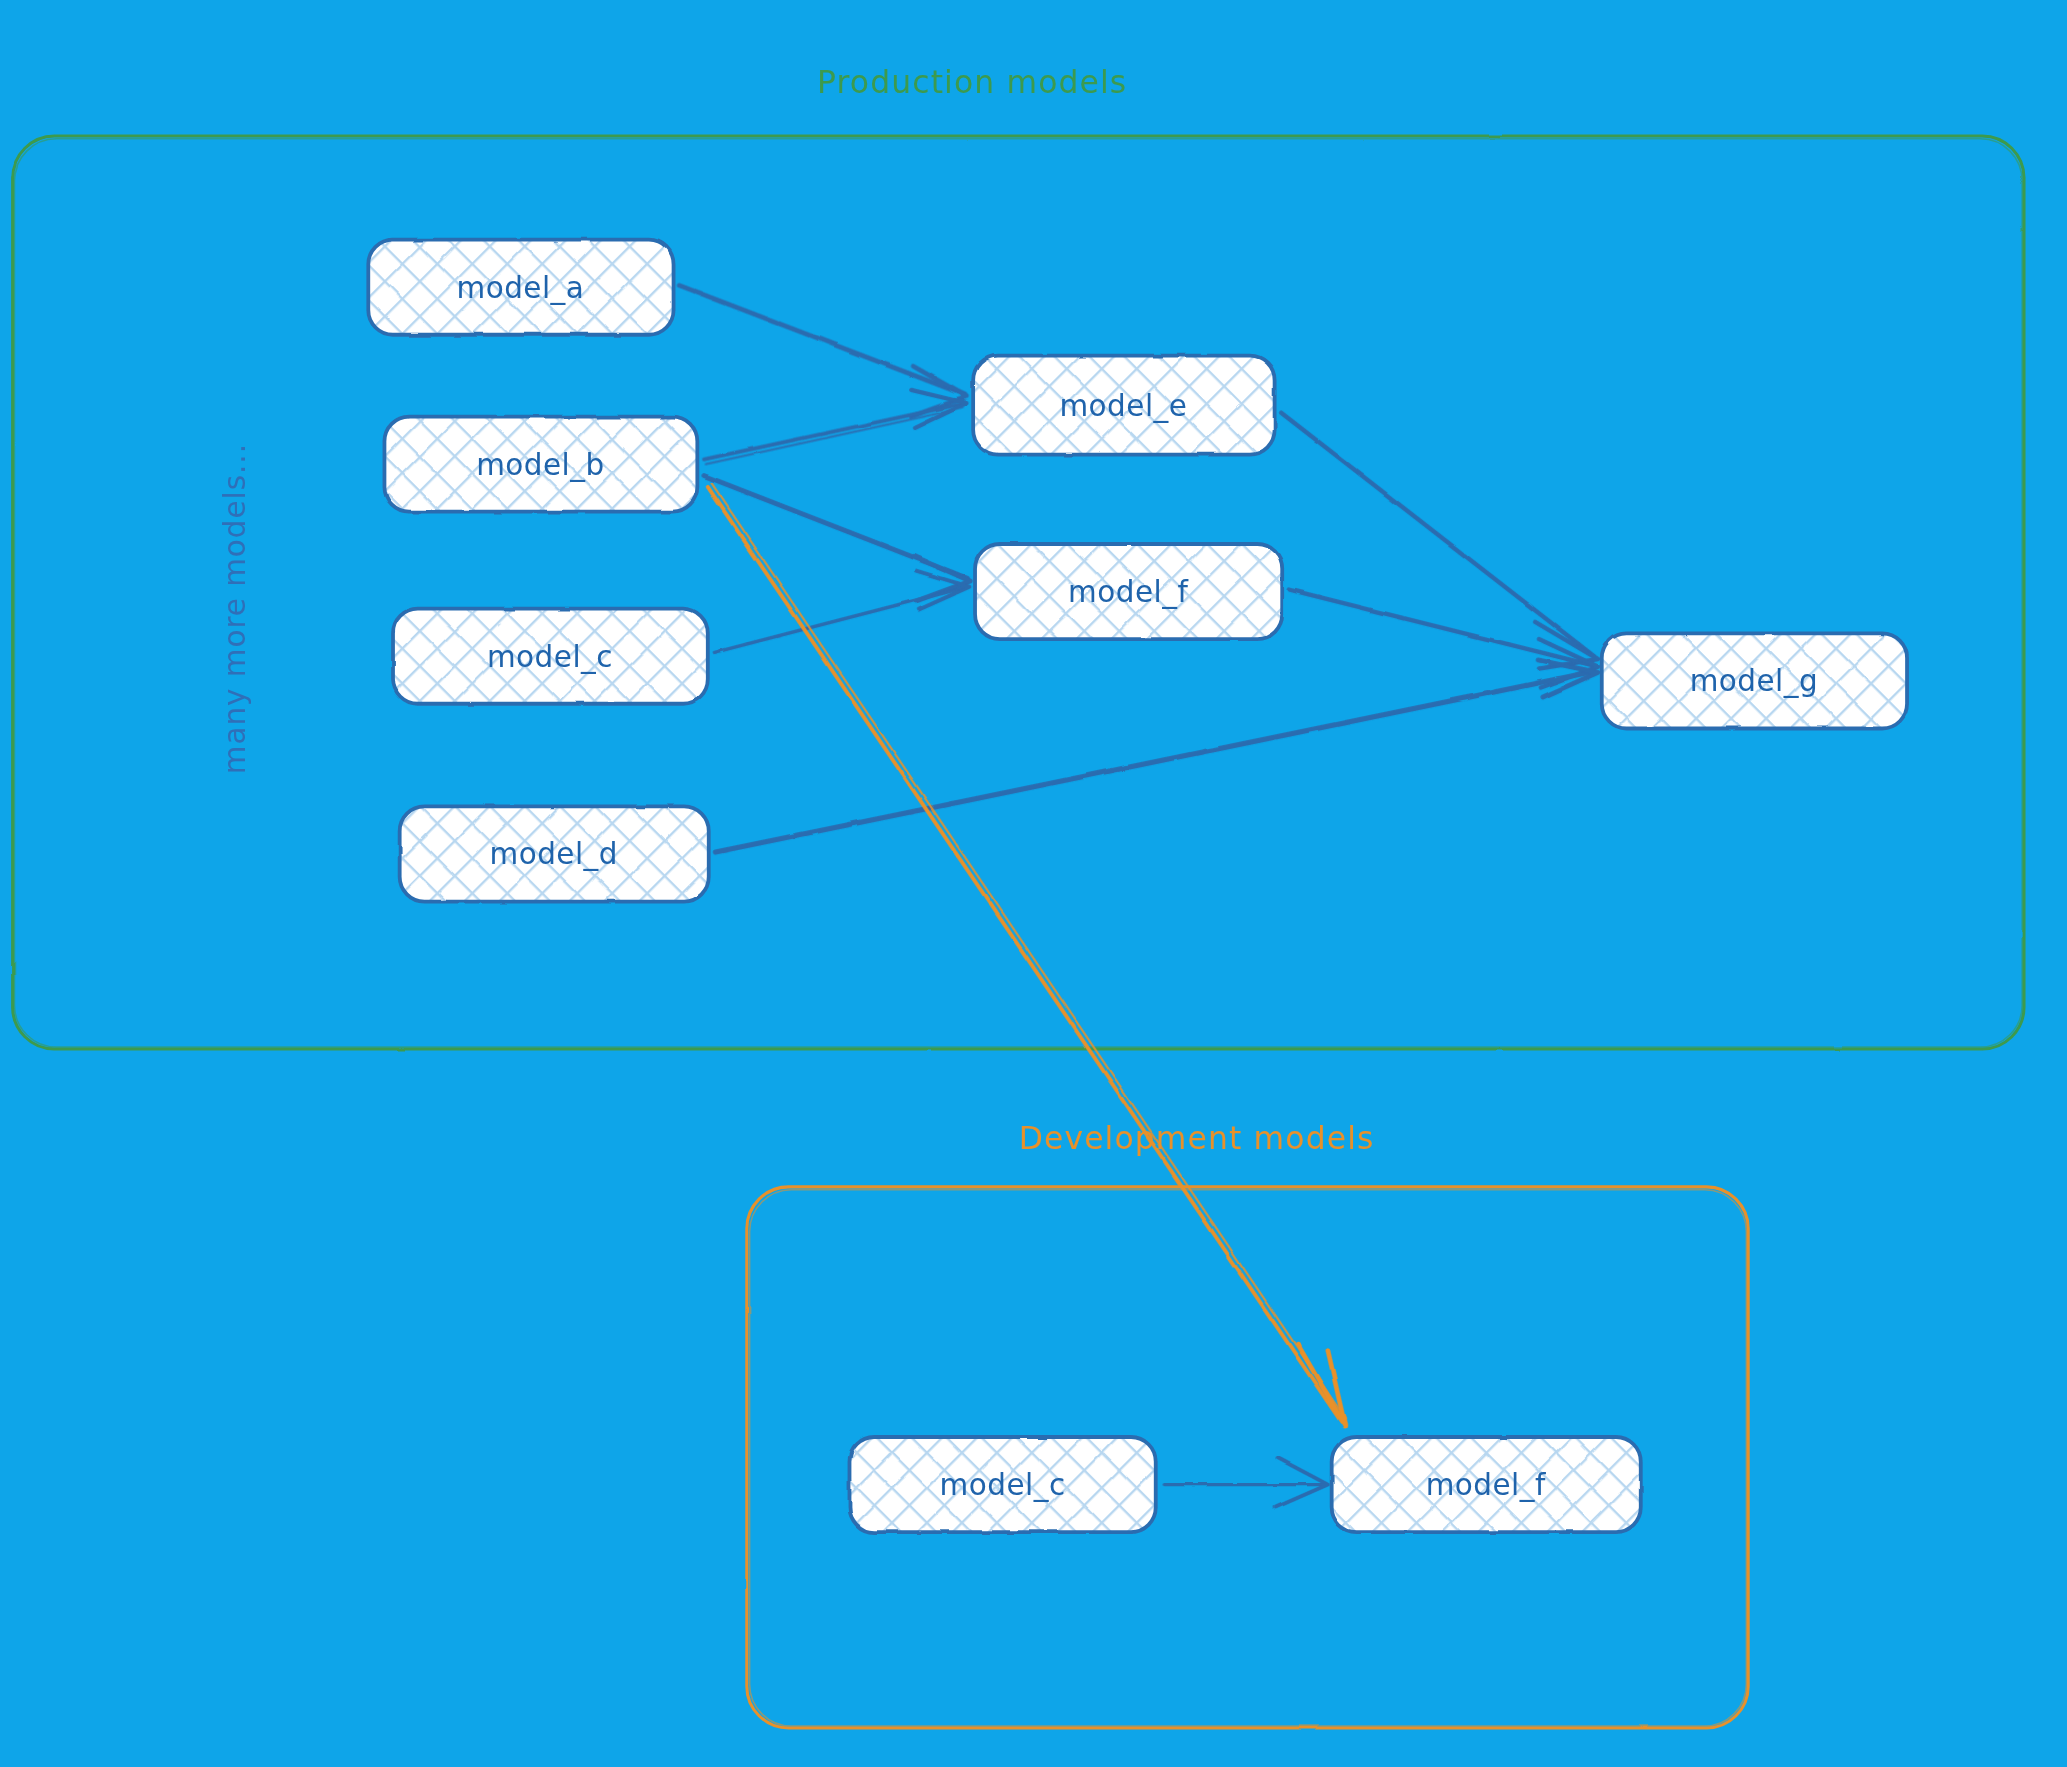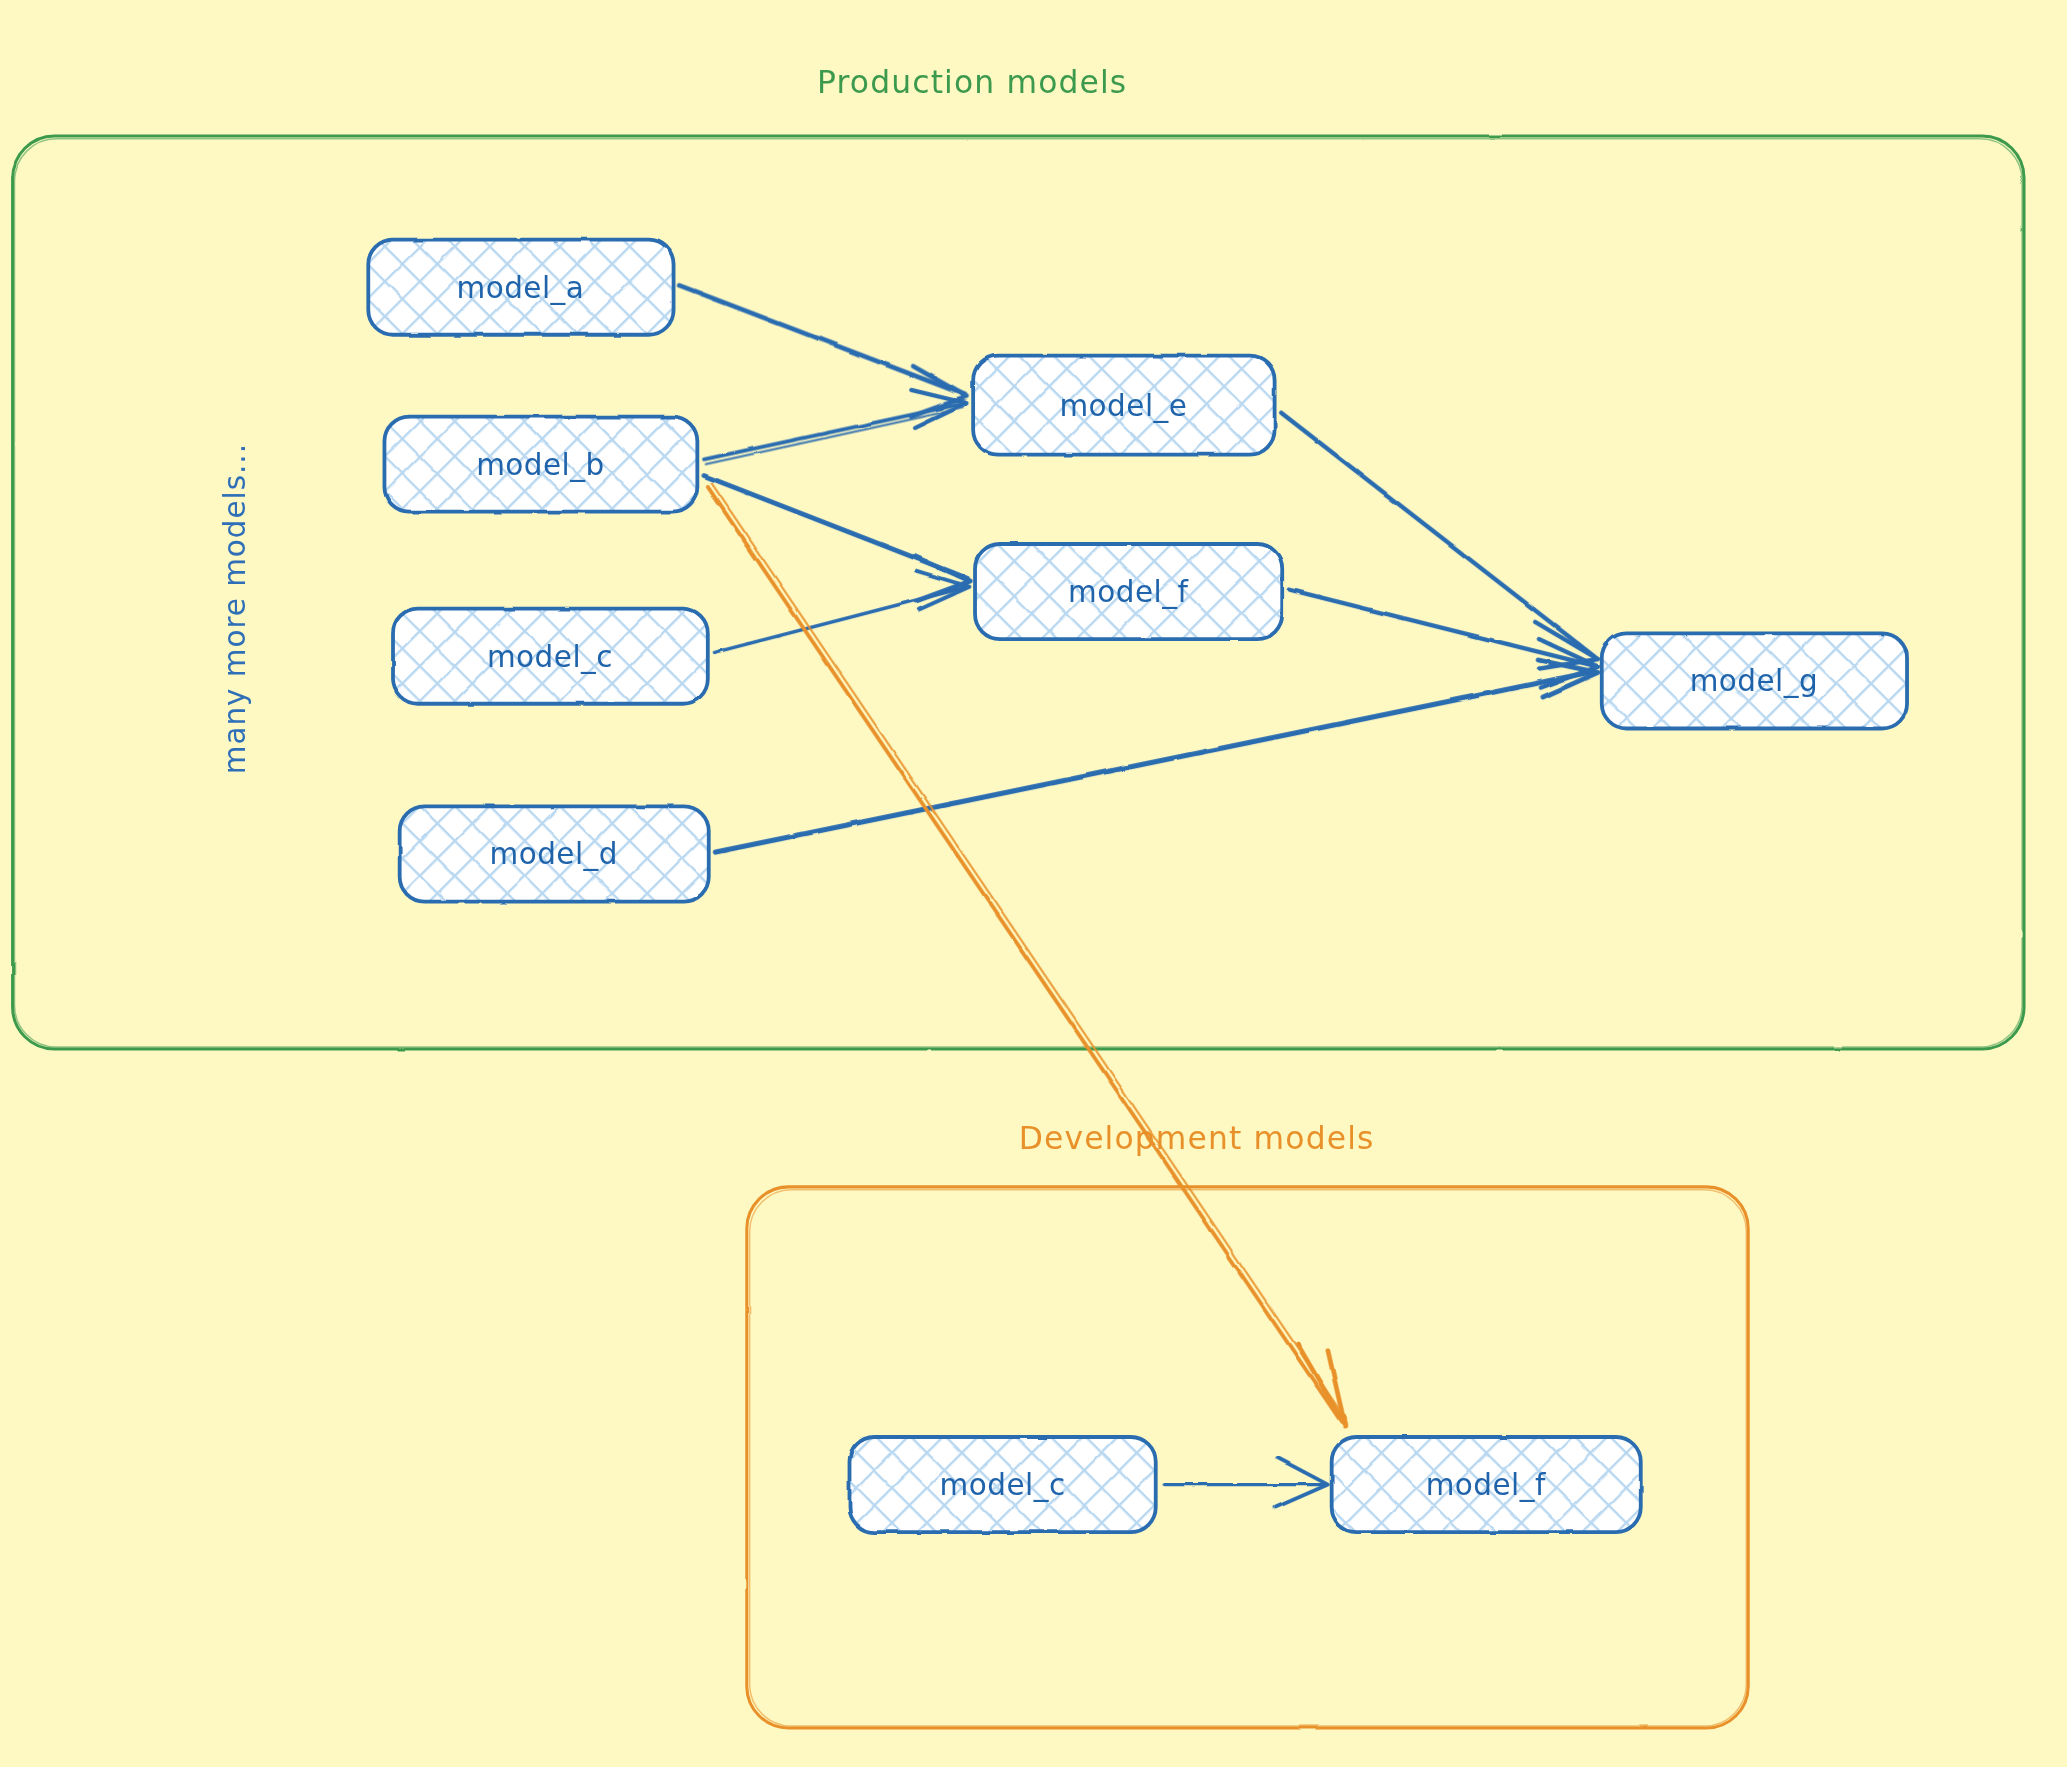--- a/index.html
+++ b/index.html
@@ -10,21 +10,21 @@
   body {
     width: 2068px;
     height: 1767px;
     font-family: "DejaVu Sans", sans-serif;
     overflow: hidden;
   }
   #stage {
     position: relative;
     width: 2068px;
     height: 1767px;
-    background: #fef9c3;
+    background: #0ea5e9;
   }
   svg.diagram {
     position: absolute;
     top: 0;
     left: 0;
     width: 2068px;
     height: 1767px;
     display: block;
   }
   .node-label {

